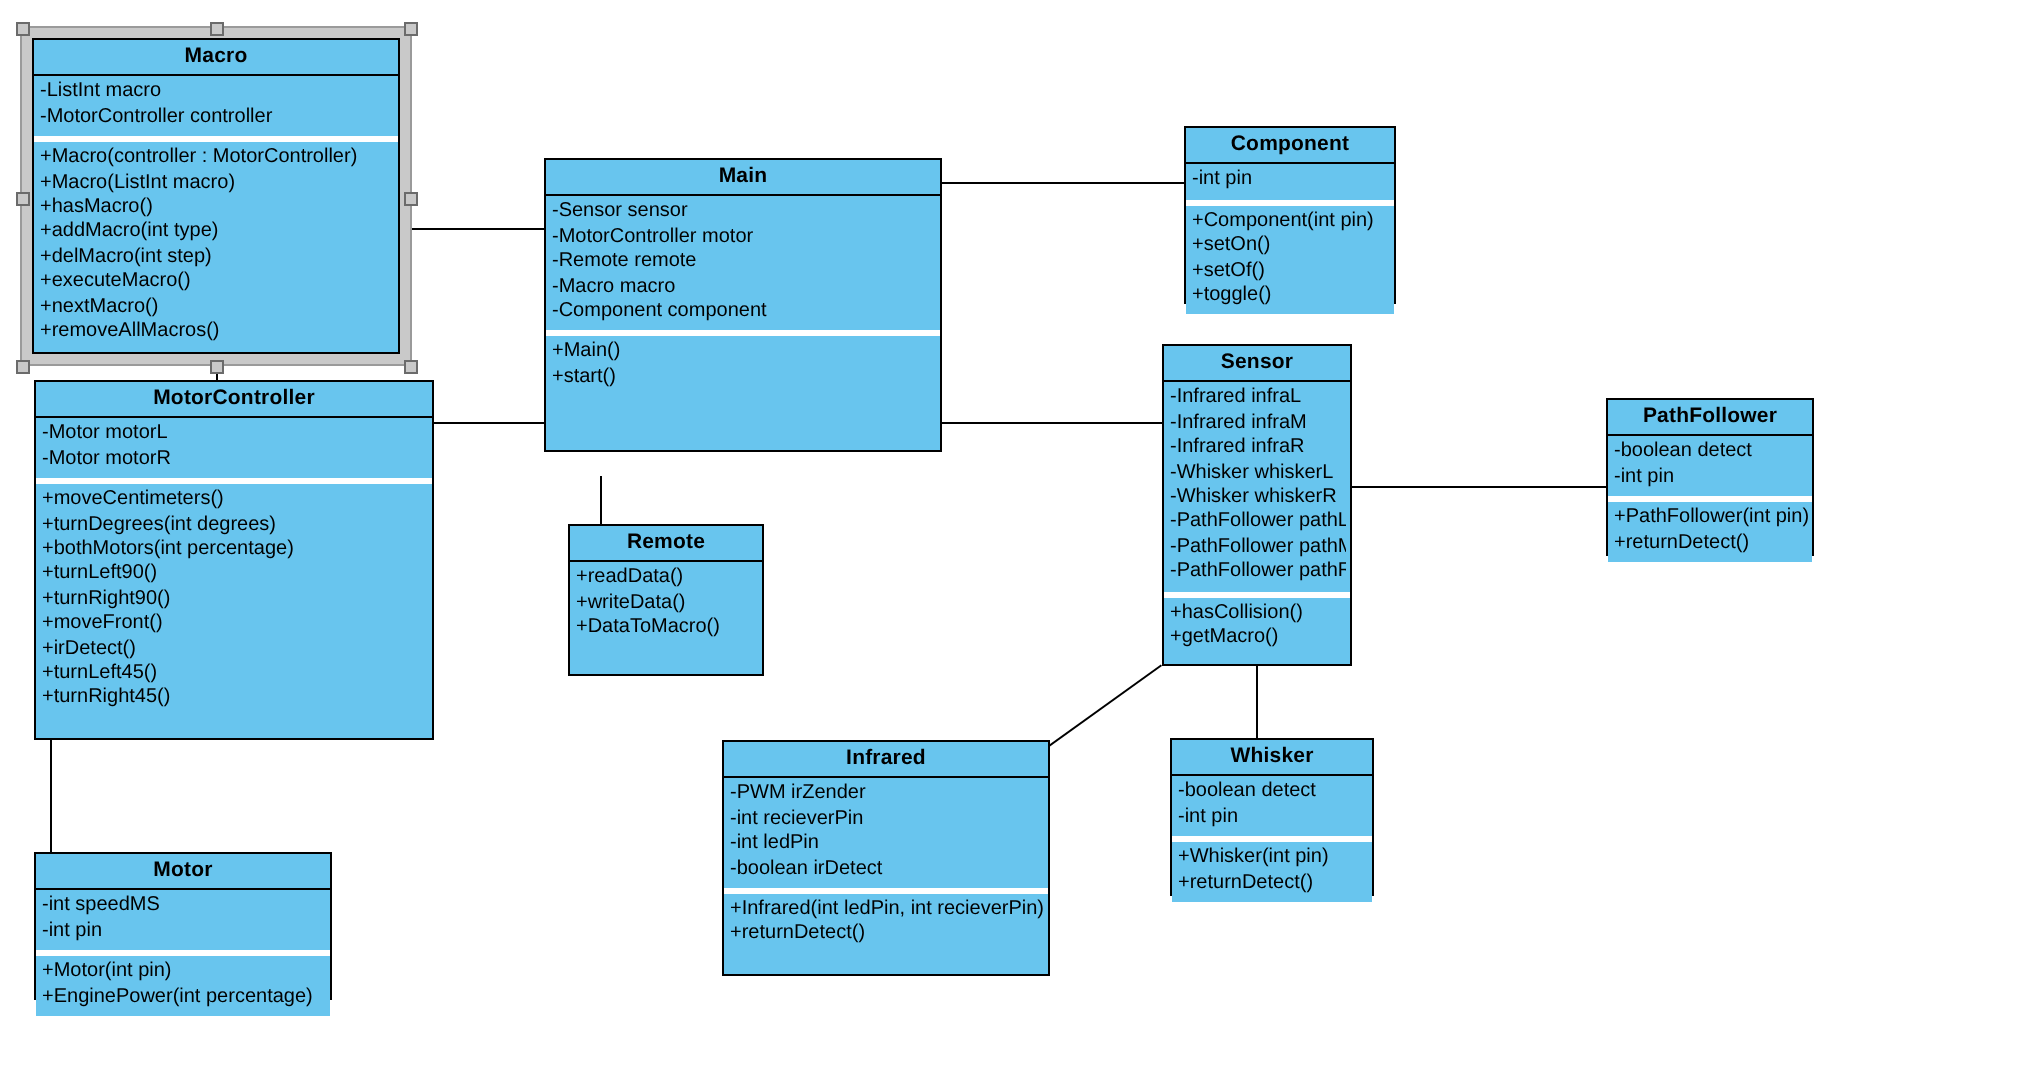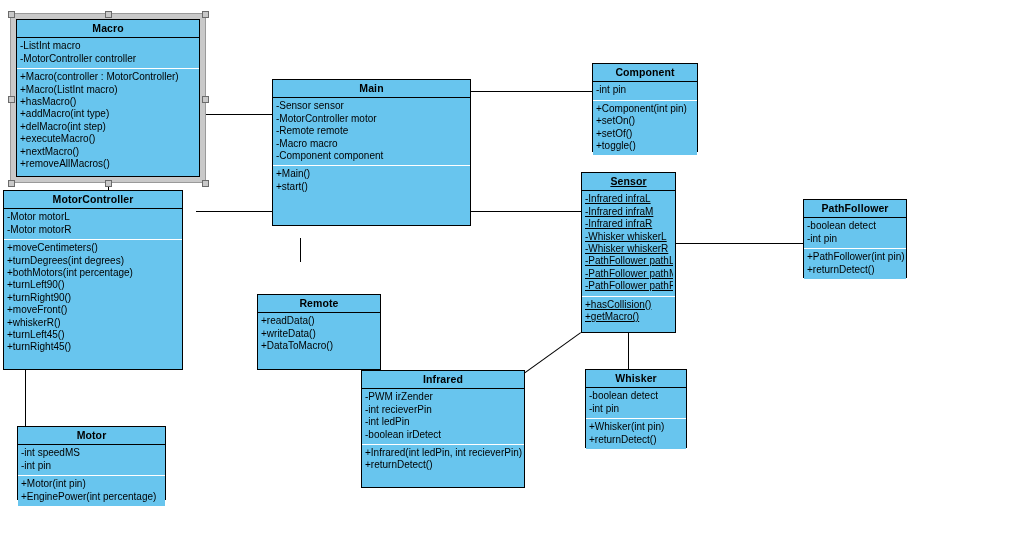--- a/index.html
+++ b/index.html
@@ -49,21 +49,21 @@
     border-bottom: 1px solid #000000;
     background: #68c5ee;
     letter-spacing: 0.1px;
   }
   .uml .compartment {
     box-sizing: border-box;
     padding: 2px 2px 3px 3px;
     background: #68c5ee;
   }
   .uml .compartment.sep {
-    border-top: 1px solid #ffffff;
+    border-top: 3px solid #ffffff;
   }
   .uml .row {
     white-space: nowrap;
     overflow: hidden;
   }
   
   .selection-frame {
     position: absolute;
     box-sizing: border-box;
     background: #c9c9c9;
@@ -124,34 +124,34 @@
       <div class="row">+Macro(ListInt macro)</div>
       <div class="row">+hasMacro()</div>
       <div class="row">+addMacro(int type)</div>
       <div class="row">+delMacro(int step)</div>
       <div class="row">+executeMacro()</div>
       <div class="row">+nextMacro()</div>
       <div class="row">+removeAllMacros()</div>
     </div>
   </div>
 
-  <div class="uml" style="left:3px; top:190px; width:180px; height:180px;">
+  <div class="uml" style="left:17px; top:190px; width:200px; height:180px;">
     <div class="title">MotorController</div>
     <div class="compartment">
       <div class="row">-Motor motorL</div>
       <div class="row">-Motor motorR</div>
     </div>
     <div class="compartment sep">
       <div class="row">+moveCentimeters()</div>
       <div class="row">+turnDegrees(int degrees)</div>
       <div class="row">+bothMotors(int percentage)</div>
       <div class="row">+turnLeft90()</div>
       <div class="row">+turnRight90()</div>
       <div class="row">+moveFront()</div>
-      <div class="row">+whiskerR()</div>
+      <div class="row">+irDetect()</div>
       <div class="row">+turnLeft45()</div>
       <div class="row">+turnRight45()</div>
     </div>
   </div>
 
   <div class="uml" style="left:17px; top:426px; width:149px; height:74px;">
     <div class="title">Motor</div>
     <div class="compartment">
       <div class="row">-int speedMS</div>
       <div class="row">-int pin</div>
@@ -170,21 +170,21 @@
       <div class="row">-Remote remote</div>
       <div class="row">-Macro macro</div>
       <div class="row">-Component component</div>
     </div>
     <div class="compartment sep">
       <div class="row"><span class="static">+Main()</span></div>
       <div class="row">+start()</div>
     </div>
   </div>
 
-  <div class="uml" style="left:257px; top:262px; width:124px; height:76px;margin-top:32px;">
+  <div class="uml" style="left:284px; top:262px; width:98px; height:76px;">
     <div class="title">Remote</div>
     <div class="compartment">
       <div class="row">+readData()</div>
       <div class="row">+writeData()</div>
       <div class="row">+DataToMacro()</div>
     </div>
   </div>
 
   <div class="uml" style="left:592px; top:63px; width:106px; height:89px;">
     <div class="title">Component</div>
@@ -192,21 +192,21 @@
       <div class="row">-int pin</div>
     </div>
     <div class="compartment sep">
       <div class="row">+Component(int pin)</div>
       <div class="row">+setOn()</div>
       <div class="row">+setOf()</div>
       <div class="row">+toggle()</div>
     </div>
   </div>
 
-  <div class="uml" style="left:581px; top:172px; width:95px; height:161px;text-decoration:underline;">
+  <div class="uml" style="left:581px; top:172px; width:95px; height:161px;">
     <div class="title">Sensor</div>
     <div class="compartment">
       <div class="row">-Infrared infraL</div>
       <div class="row">-Infrared infraM</div>
       <div class="row">-Infrared infraR</div>
       <div class="row">-Whisker whiskerL</div>
       <div class="row">-Whisker whiskerR</div>
       <div class="row">-PathFollower pathL</div>
       <div class="row">-PathFollower pathM</div>
       <div class="row">-PathFollower pathR</div>

